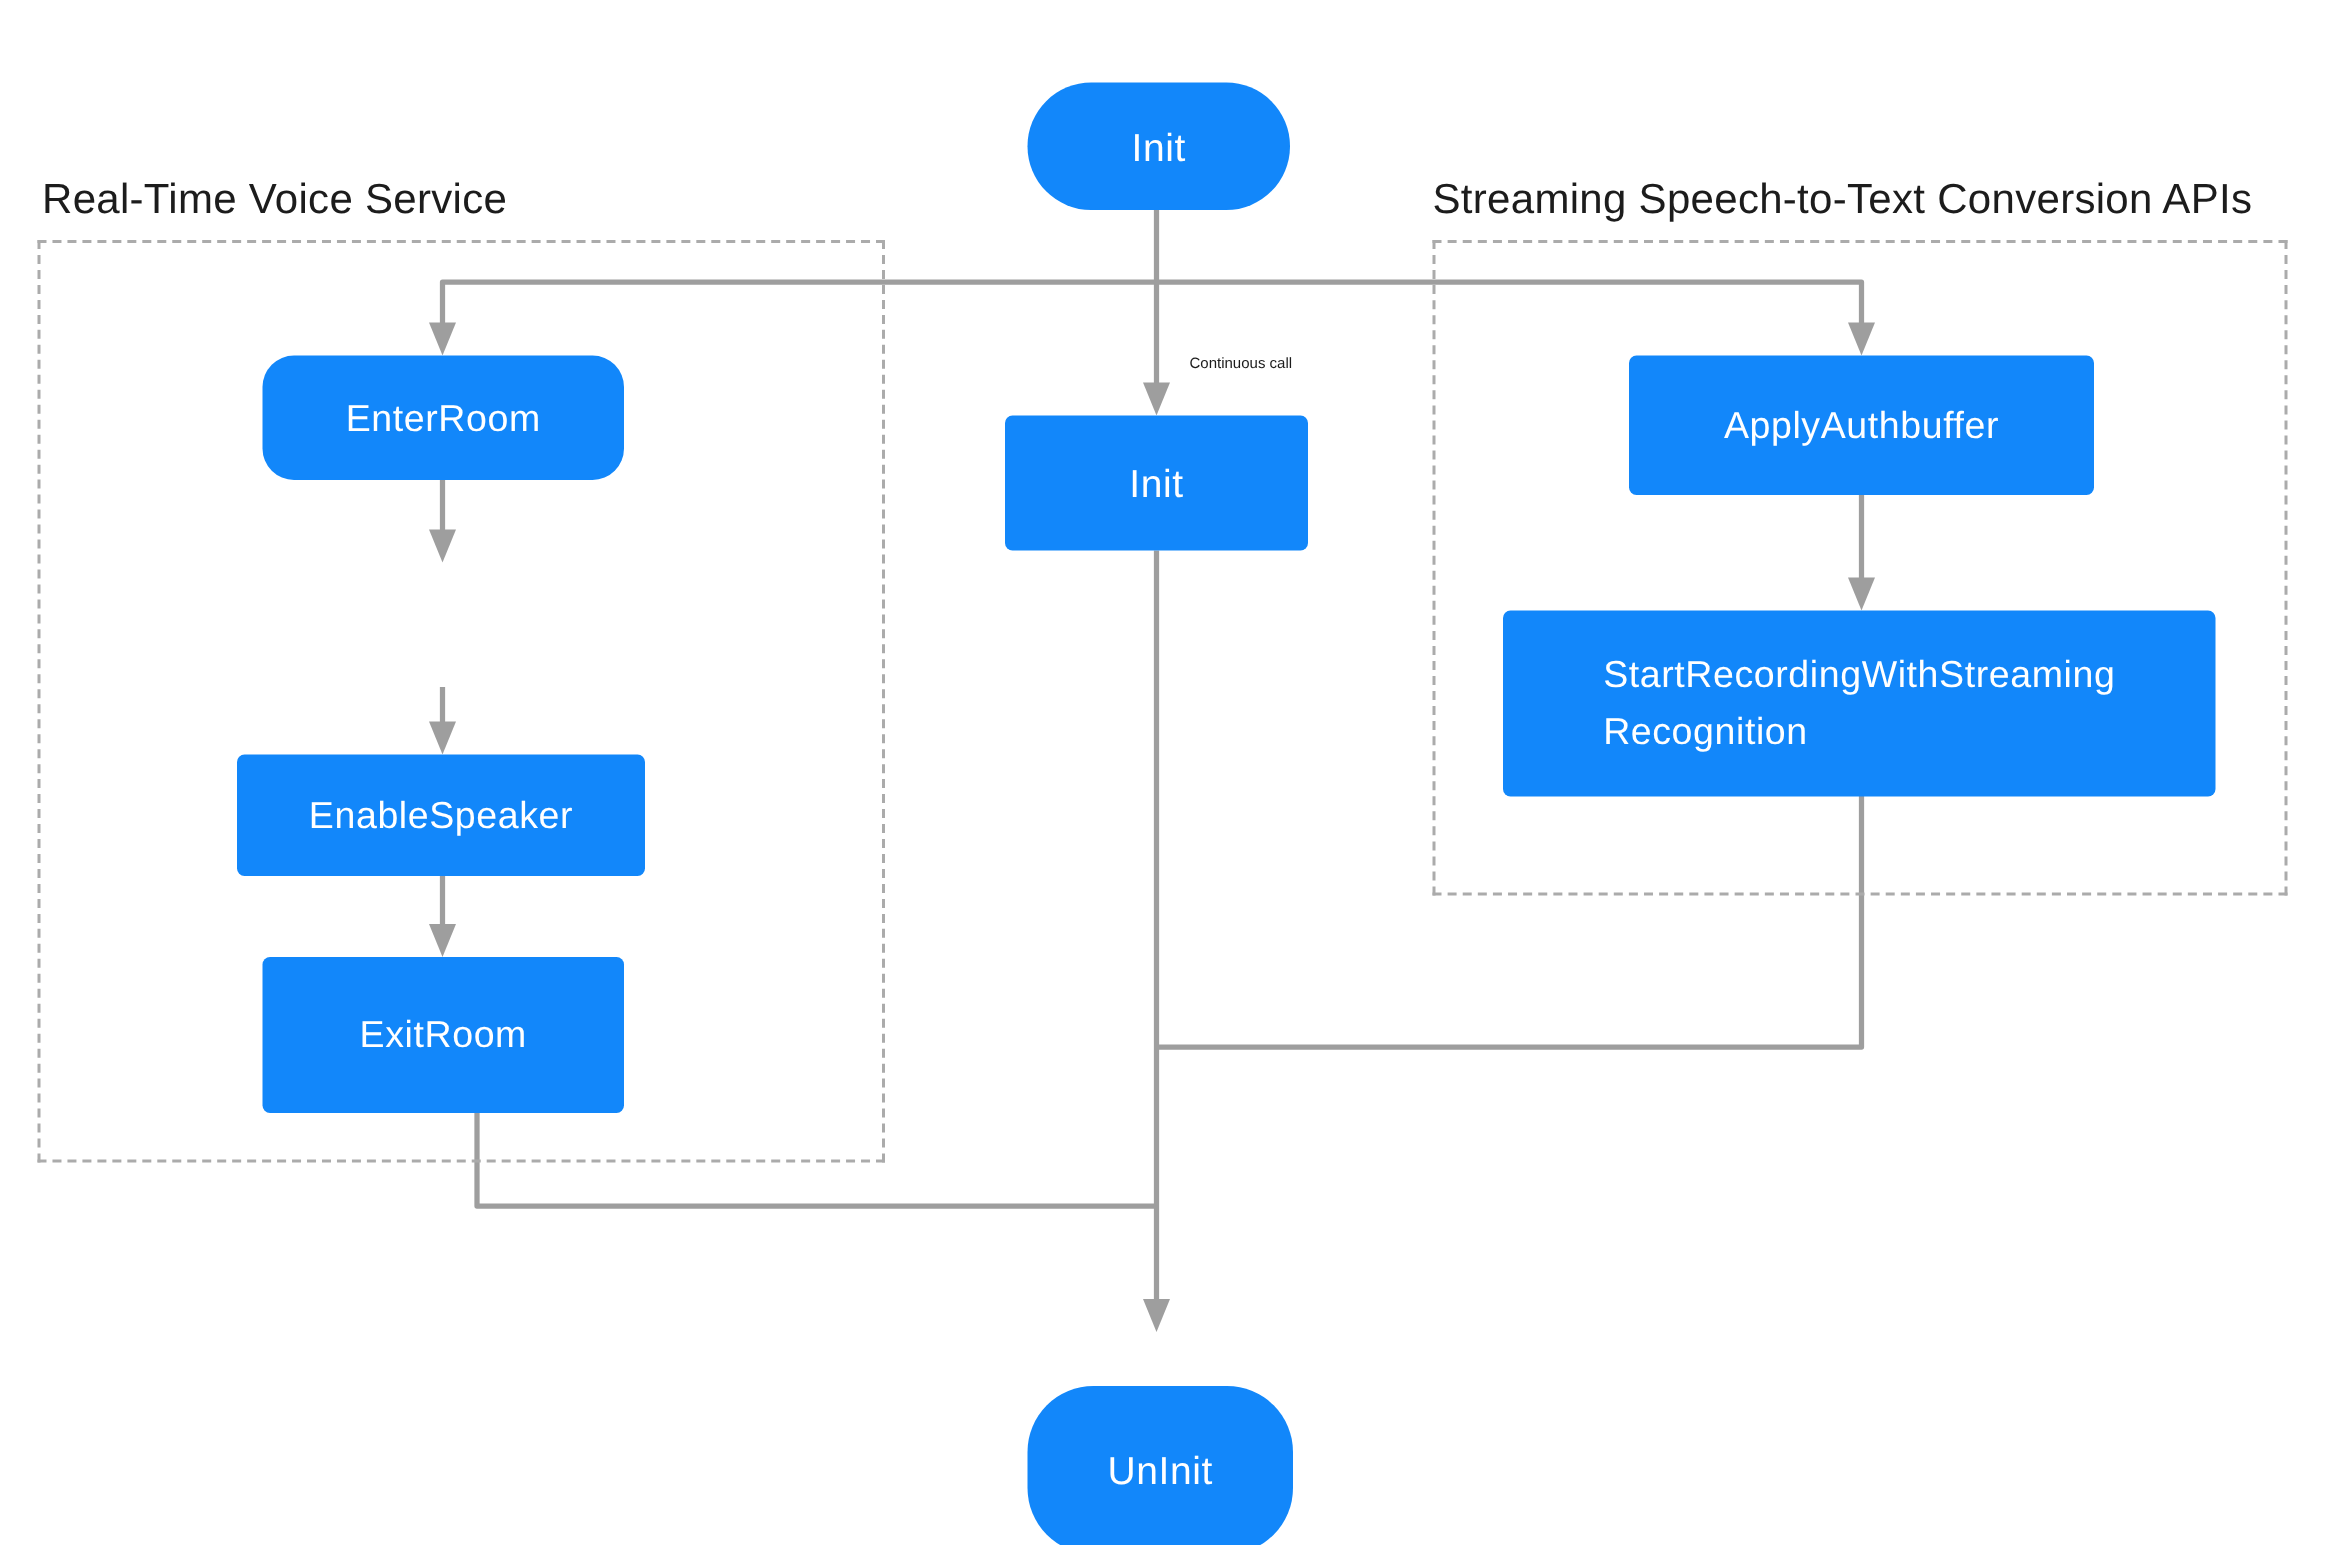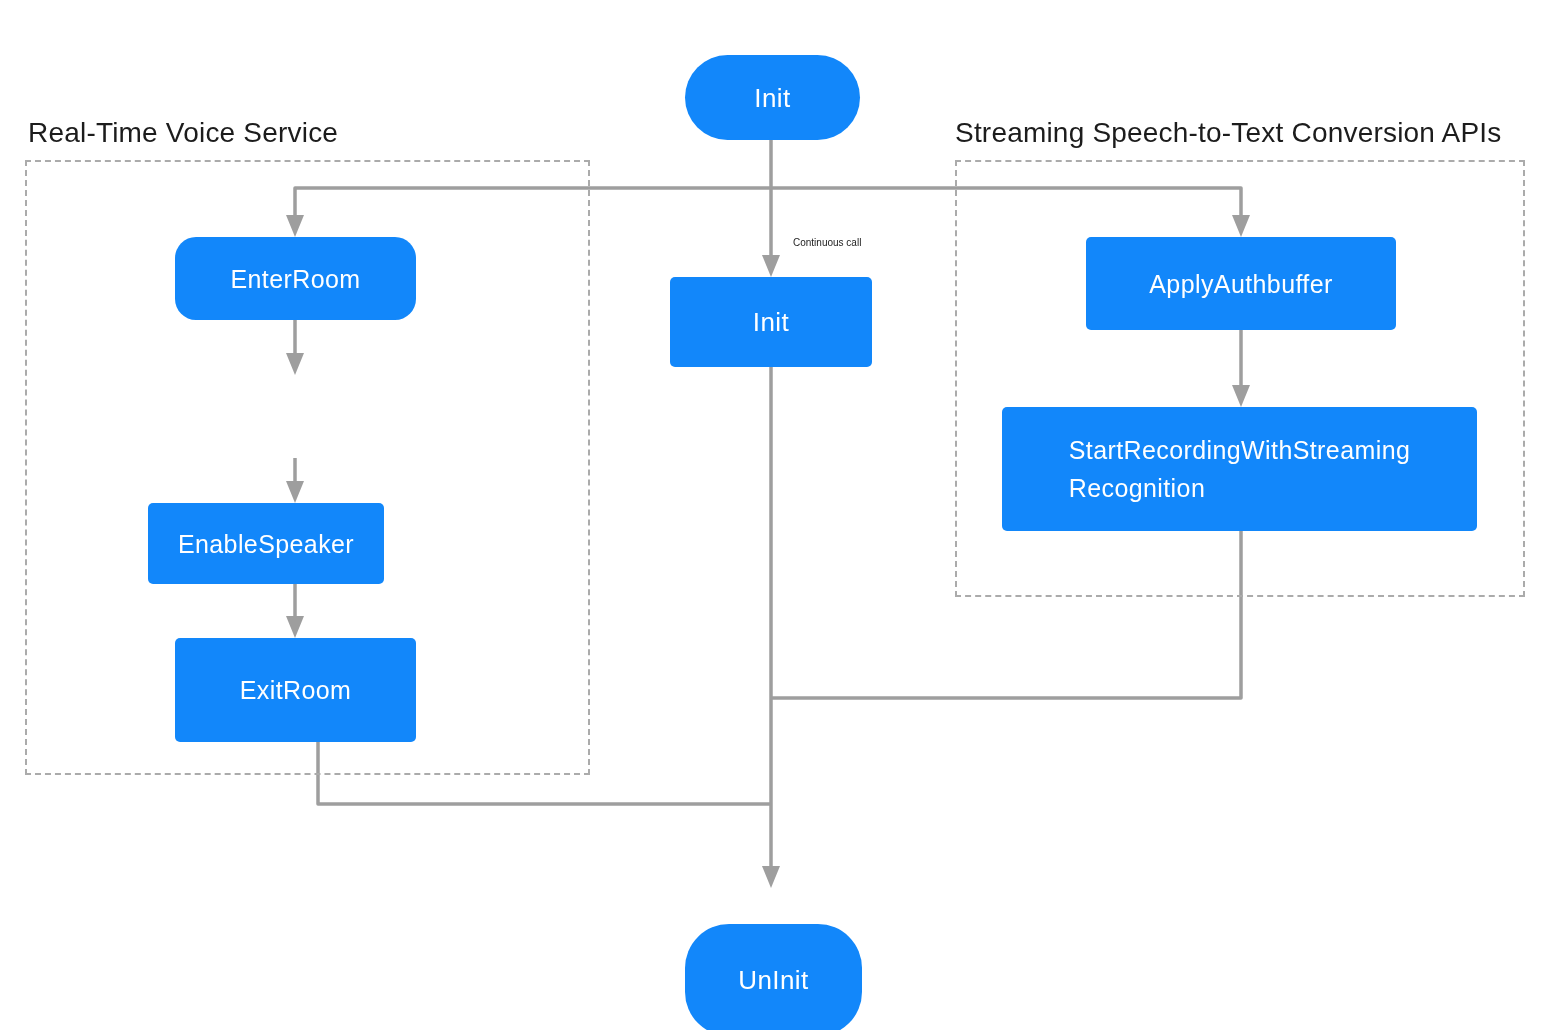--- a/index.html
+++ b/index.html
@@ -46,21 +46,21 @@
     line-height:36px;
     letter-spacing:0.4px;
     border-radius:5px;
     white-space:pre-line;
   }
   .node.pill{border-radius:44px;font-size:26px;}
   
   #n-init{left:685px;top:55px;width:175px;height:85px;}
   #n-enter{left:175px;top:237px;width:241px;height:83px;border-radius:21px;}
   #n-mic{left:175px;top:375px;width:241px;height:83px;}
-  #n-speaker{left:148px;top:503px;width:236px;height:81px;}
+  #n-speaker{left:158px;top:503px;width:272px;height:81px;}
   #n-exit{left:175px;top:638px;width:241px;height:104px;}
   #n-poll{left:670px;top:277px;width:202px;height:90px;font-size:26px;}
   #n-apply{left:1086px;top:237px;width:310px;height:93px;}
   #n-start{left:1002px;top:407px;width:475px;height:124px;line-height:38px;}
   #n-uninit{left:685px;top:924px;width:177px;height:112px;}
   
   #g-voice{left:25px;top:160px;width:565px;height:615px;}
   #g-stt{left:955px;top:160px;width:570px;height:437px;}
   #gl-voice{left:28px;top:121px;}
   #gl-stt{left:955px;top:121px;}

